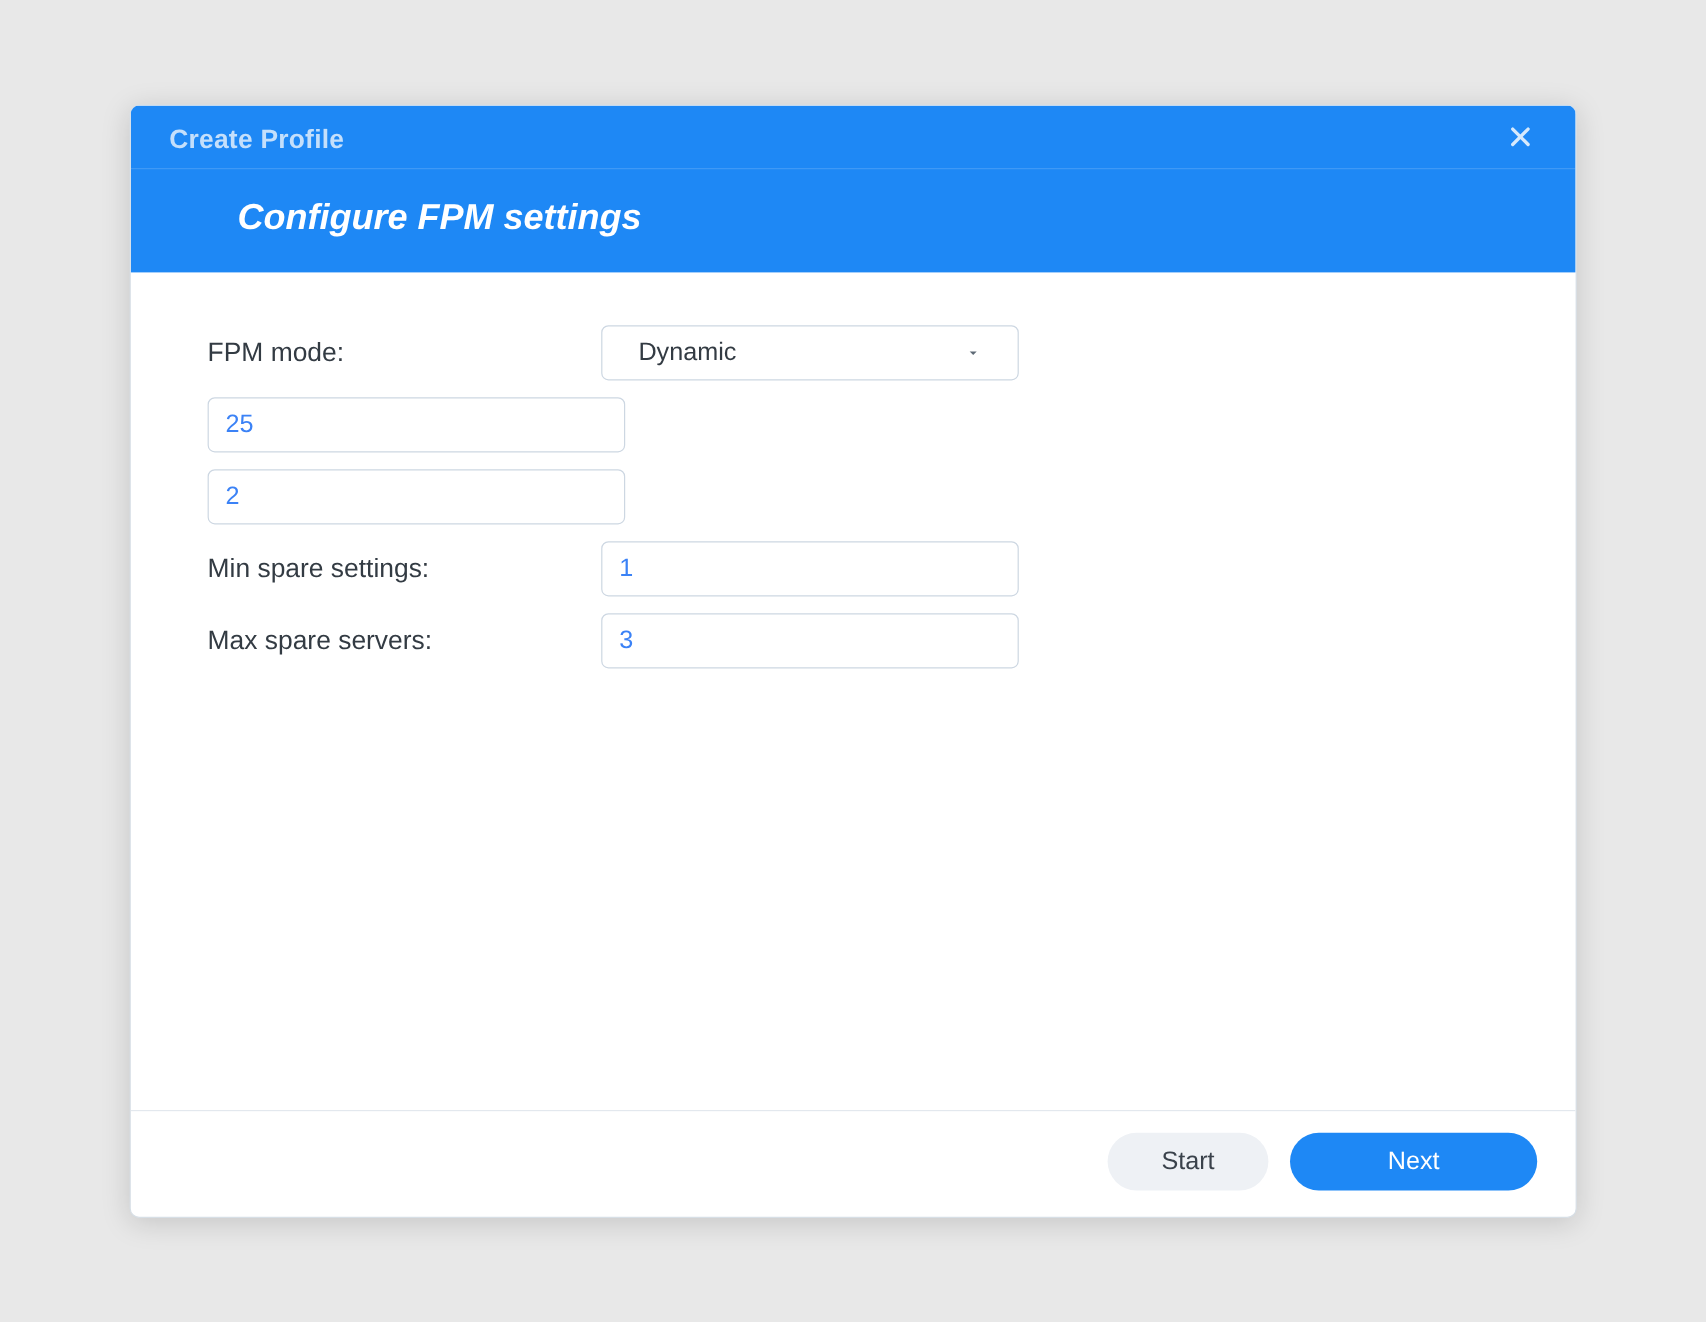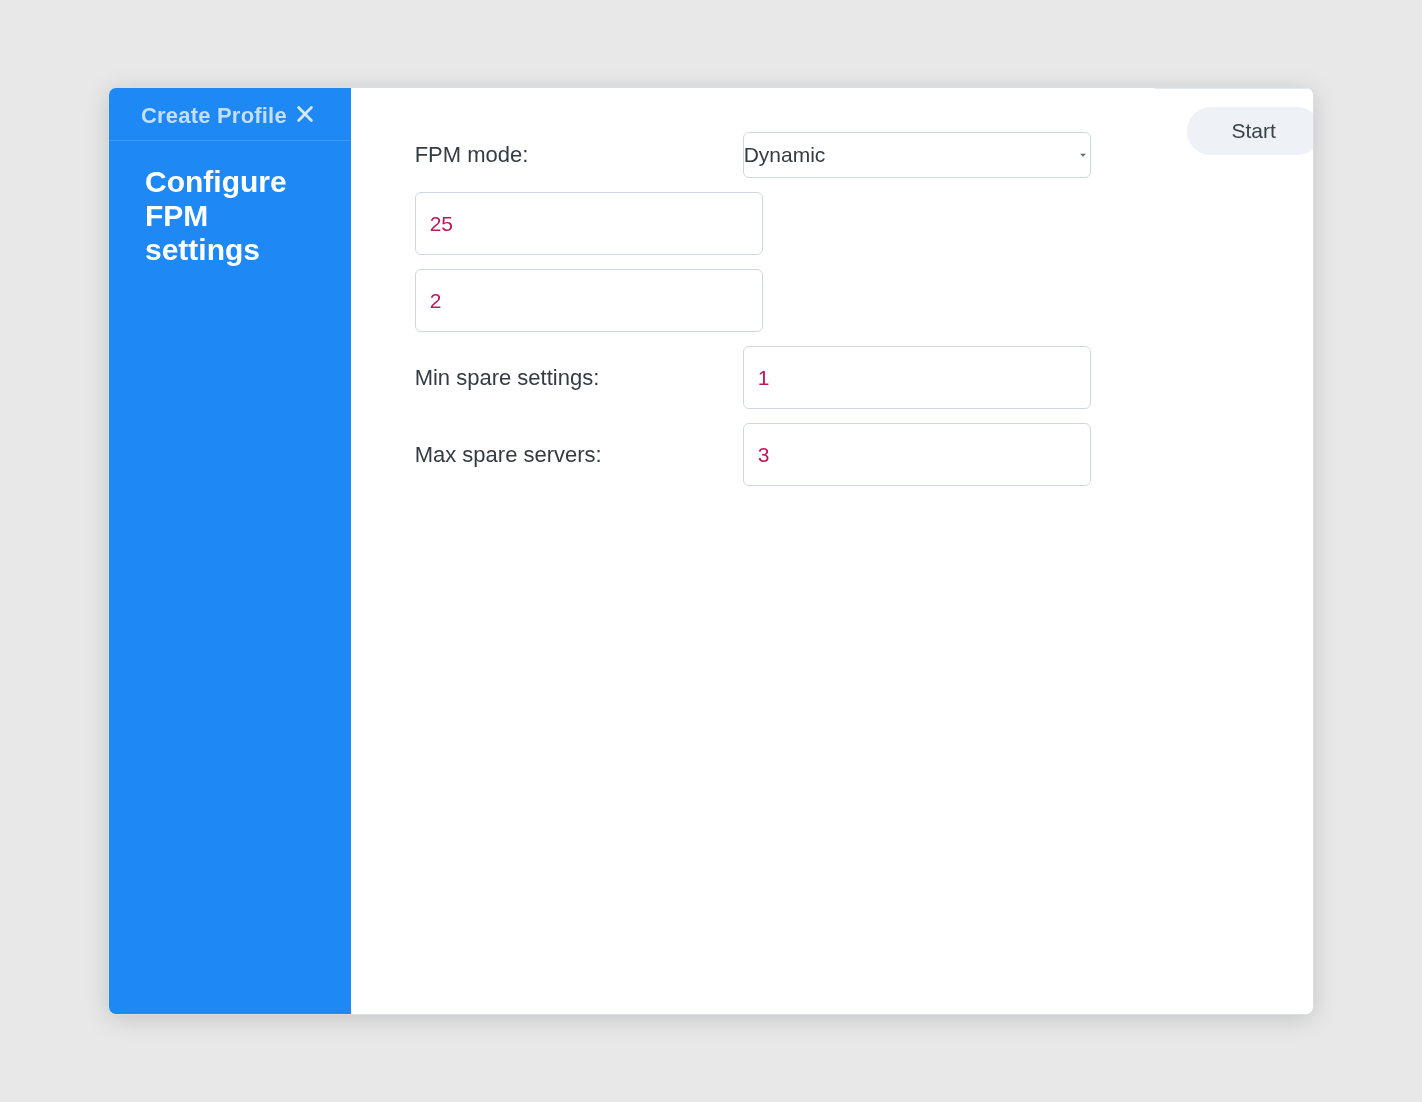--- a/index.html
+++ b/index.html
@@ -16,21 +16,21 @@
       width: 1422px;
       height: 1102px;
     }
     .modal {
       width: 1206px;
       height: 928px;
       background: #ffffff;
       border-radius: 8px;
       box-shadow: 0 4px 24px rgba(0,0,0,0.15);
       display: flex;
-      flex-direction: row;
+      flex-direction: column;
       overflow: hidden;
       border: 1px solid #d7dfe6;
     }
     .modal-header {
       background: #1e88f5;
       color: #ffffff;
     }
     .title-bar {
       display: flex;
       align-items: center;
@@ -51,21 +51,22 @@
       align-items: center;
       justify-content: center;
       cursor: pointer;
       color: #d6e9fc;
     }
     .close-btn svg {
       width: 22px;
       height: 22px;
     }
     .subtitle-bar {
-      padding: 24px 64px 28px 36px;
+      padding: 24px 64px 28px 89px;
+      font-style: italic;
     }
     .subtitle-text {
       font-size: 30px;
       font-weight: 700;
       color: #ffffff;
     }
     .modal-body {
       flex: 1;
       padding: 44px 64px 20px 64px;
     }
@@ -84,45 +85,45 @@
     }
     .select-box {
       position: relative;
       width: 100%;
       height: 46px;
       border: 1px solid #cdd7e2;
       border-radius: 6px;
       background: #ffffff;
       display: flex;
       align-items: center;
-      padding: 0 0;
+      padding: 0 30px;
       cursor: pointer;
     }
     .select-value {
       font-size: 21px;
       color: #333b43;
       flex: 1;
     }
     .select-caret {
       color: #5e6a76;
     }
     .select-caret svg {
       width: 14px;
       height: 14px;
       display: block;
     }
     .text-input {
       width: 100%;
-      height: 63px;
+      height: 46px;
       border: 1px solid #cdd7e2;
       border-radius: 6px;
       background: #ffffff;
       padding: 0 14px;
       font-size: 21px;
-      color: #be185d;
+      color: #3b82f6;
       font-family: inherit;
       outline: none;
     }
     .modal-footer {
       border-top: 1px solid #e3e8ee;
       padding: 18px 32px 22px 32px;
       display: flex;
       justify-content: flex-end;
       gap: 18px;
     }
@@ -210,15 +211,16 @@
       <div class="form-label">Max spare servers:</div>
       <div class="form-control-wrap">
         <input class="text-input" type="text" value="3" style="">
       </div>
     </div>
 
   </div>
 
   <div class="modal-footer">
     <button class="btn btn-secondary">Start</button>
+    <button class="btn btn-primary">Next</button>
   </div>
 
 </div>
 
 </body></html>

